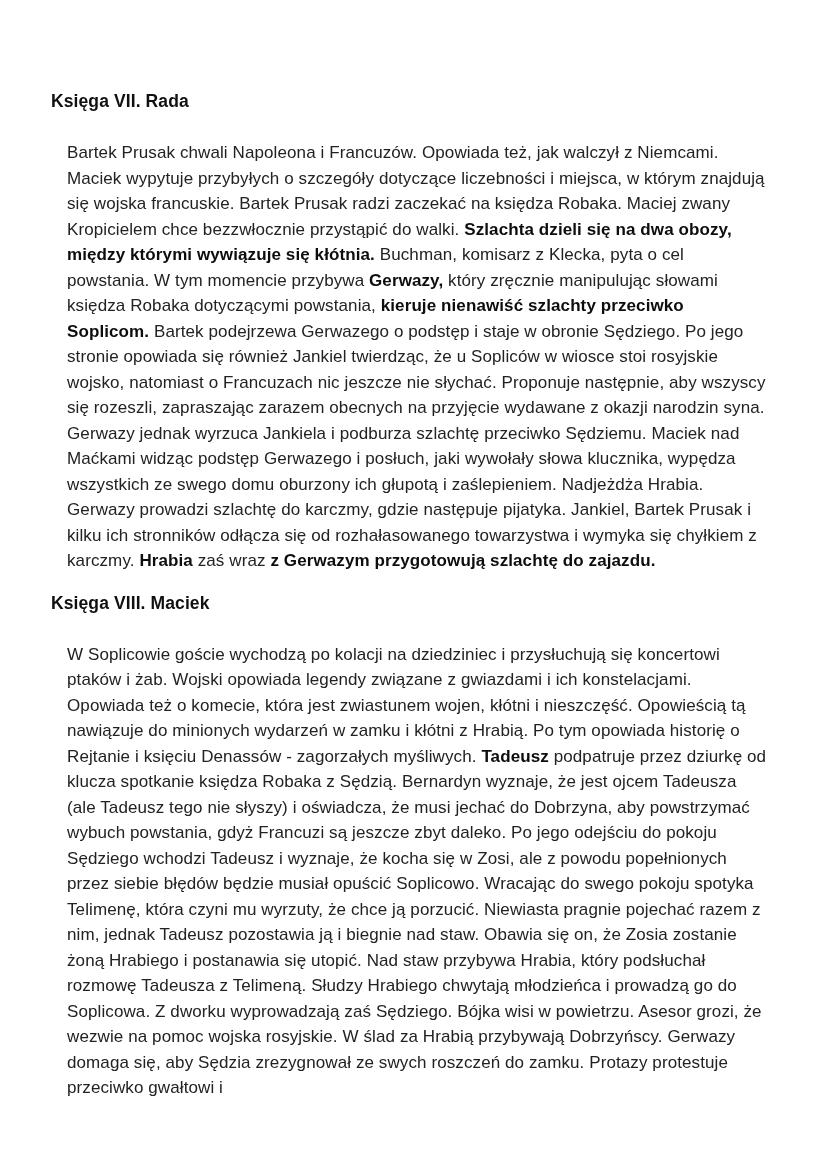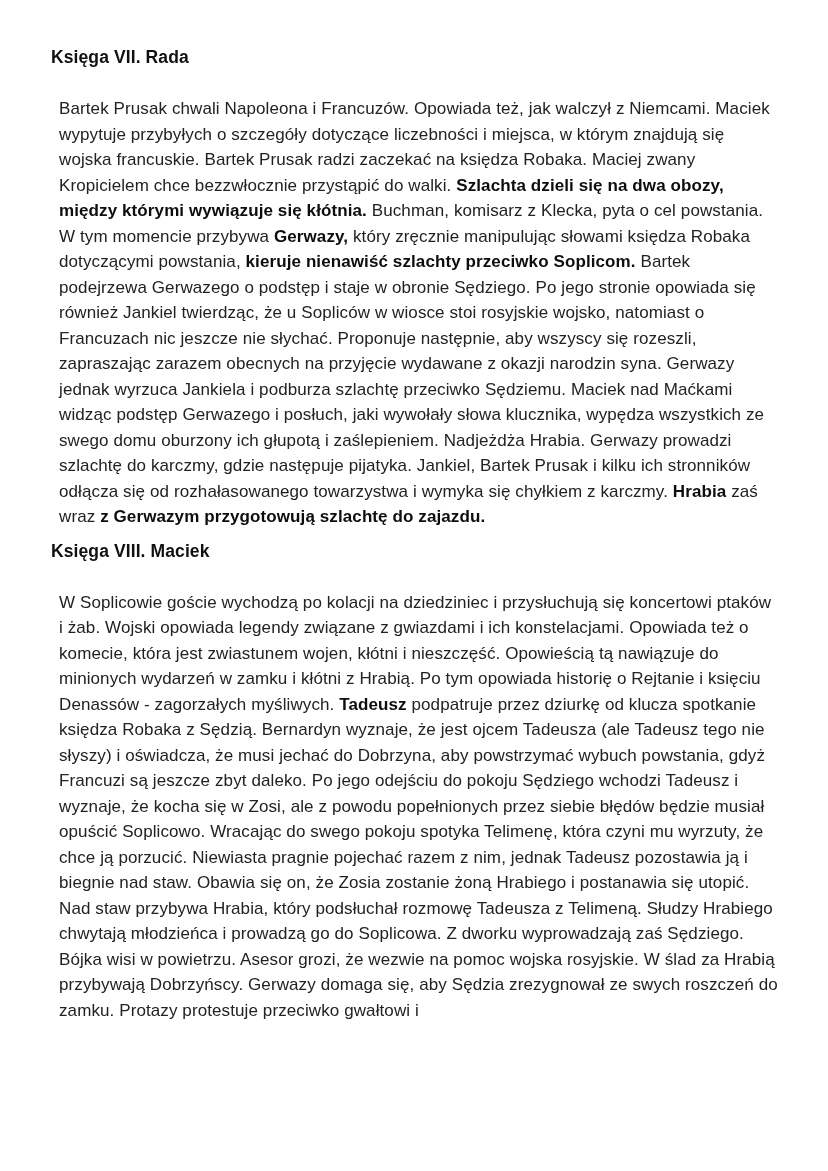--- a/index.html
+++ b/index.html
@@ -6,37 +6,37 @@
     margin: 0;
     padding: 0;
     background: #ffffff;
   }
   .page {
     position: relative;
     width: 828px;
     height: 1171px;
     background: #ffffff;
     box-sizing: border-box;
-    padding: 44px 42px 0 51px;
+    padding: 88px 42px 0 51px;
     font-family: "Liberation Sans", sans-serif;
     color: #212121;
     overflow: hidden;
   }
   .heading {
     font-size: 17.5px;
     font-weight: 700;
     color: #101010;
     line-height: 26px;
     margin: 0 0 26px 0;
     letter-spacing: 0.1px;
   }
   .para {
     font-size: 17px;
     line-height: 25.5px;
-    margin: 8px;
+    margin: 16px;
     letter-spacing: 0.1px;
     text-align: left;
     color: #222222;
   }
   .para strong {
     font-weight: 700;
     color: #0d0d0d;
   }
 </style>
 </head>

